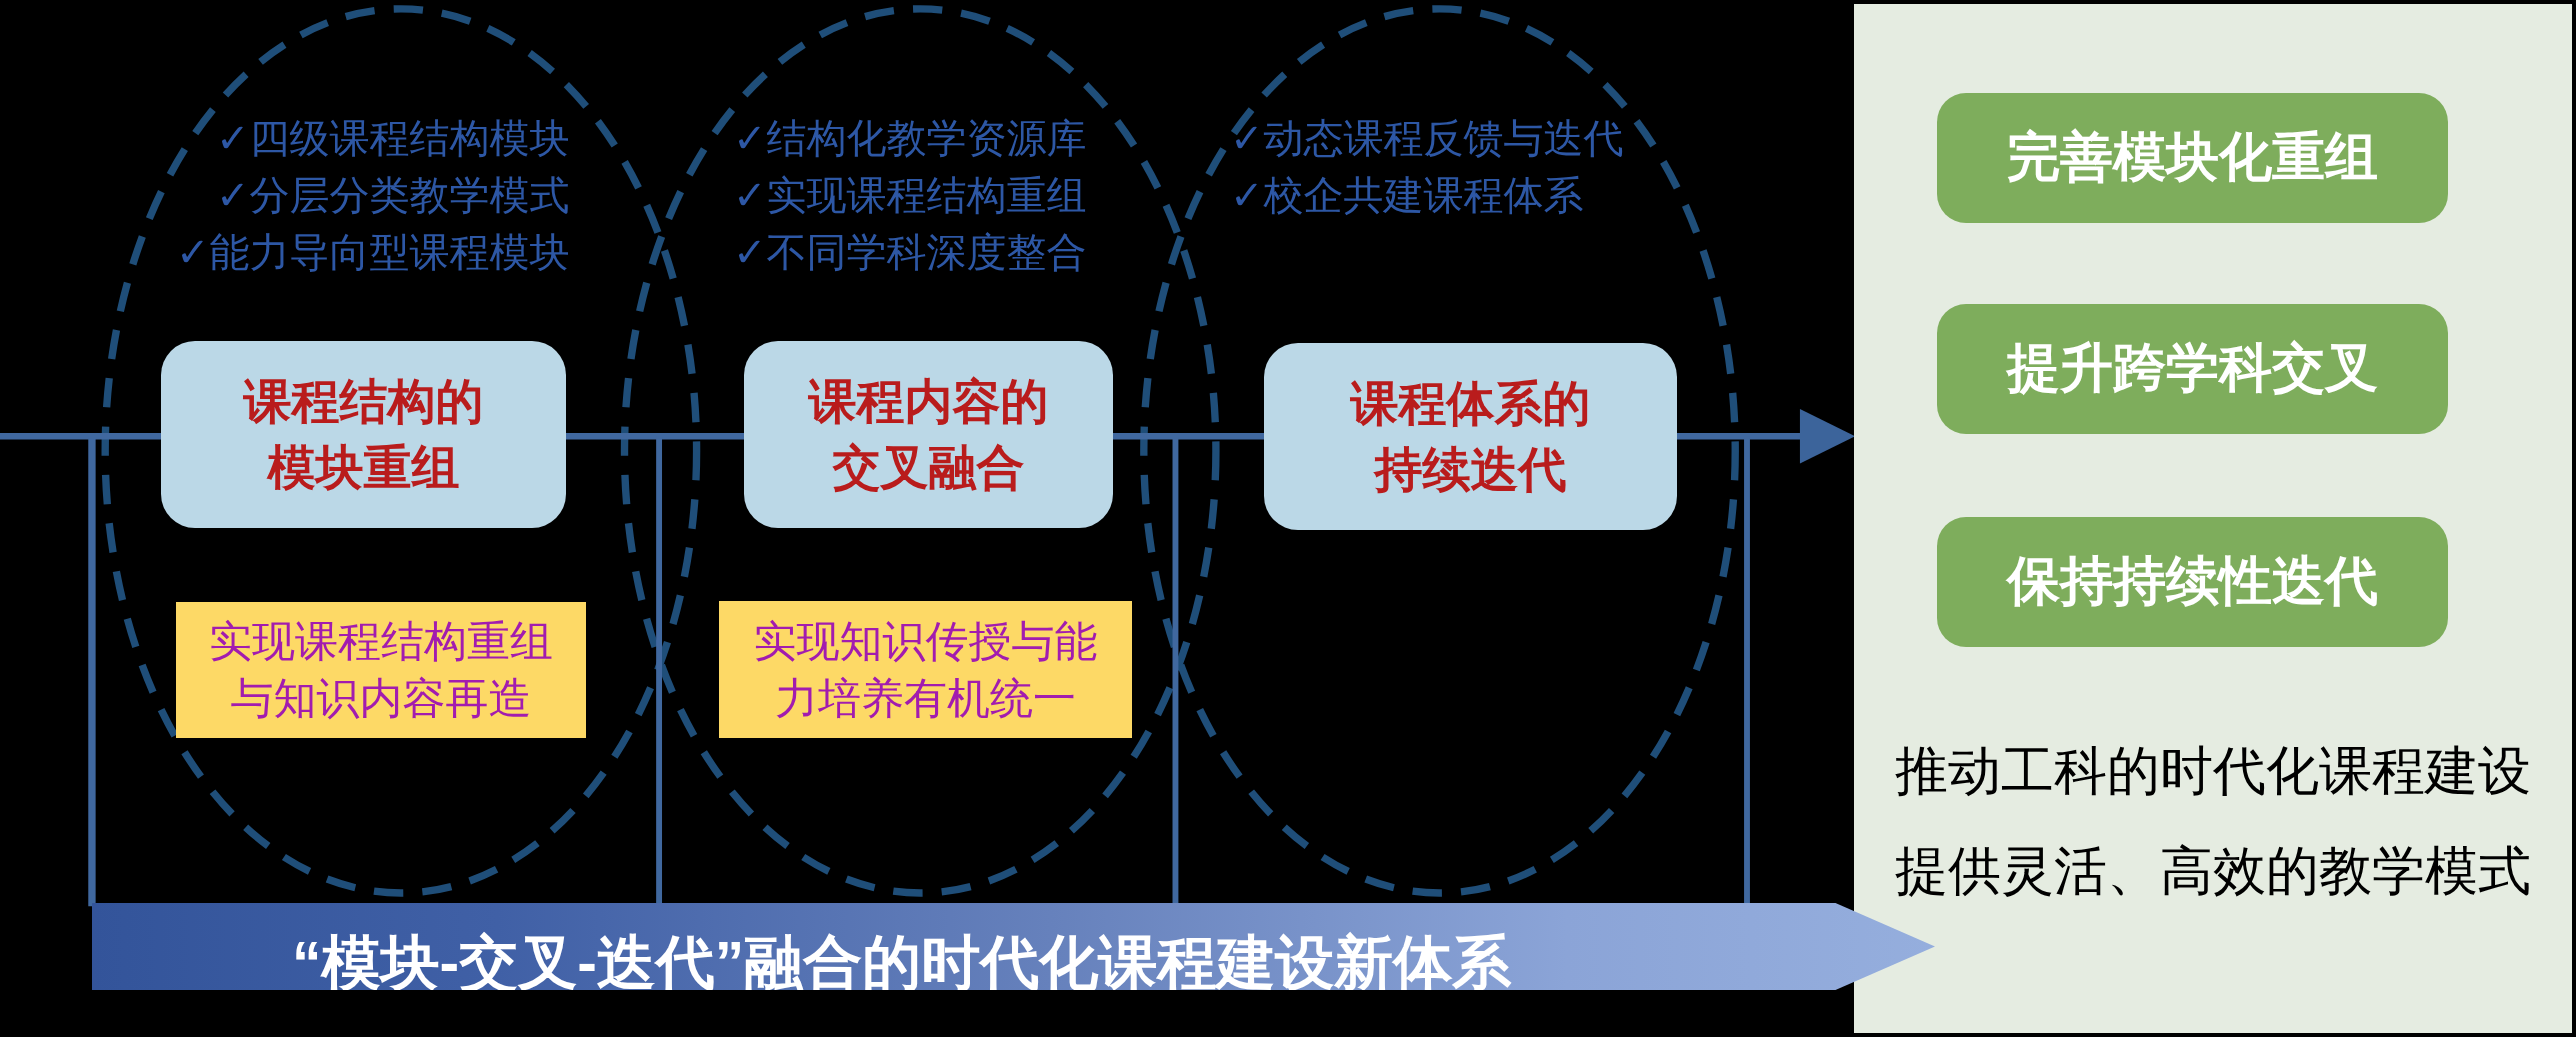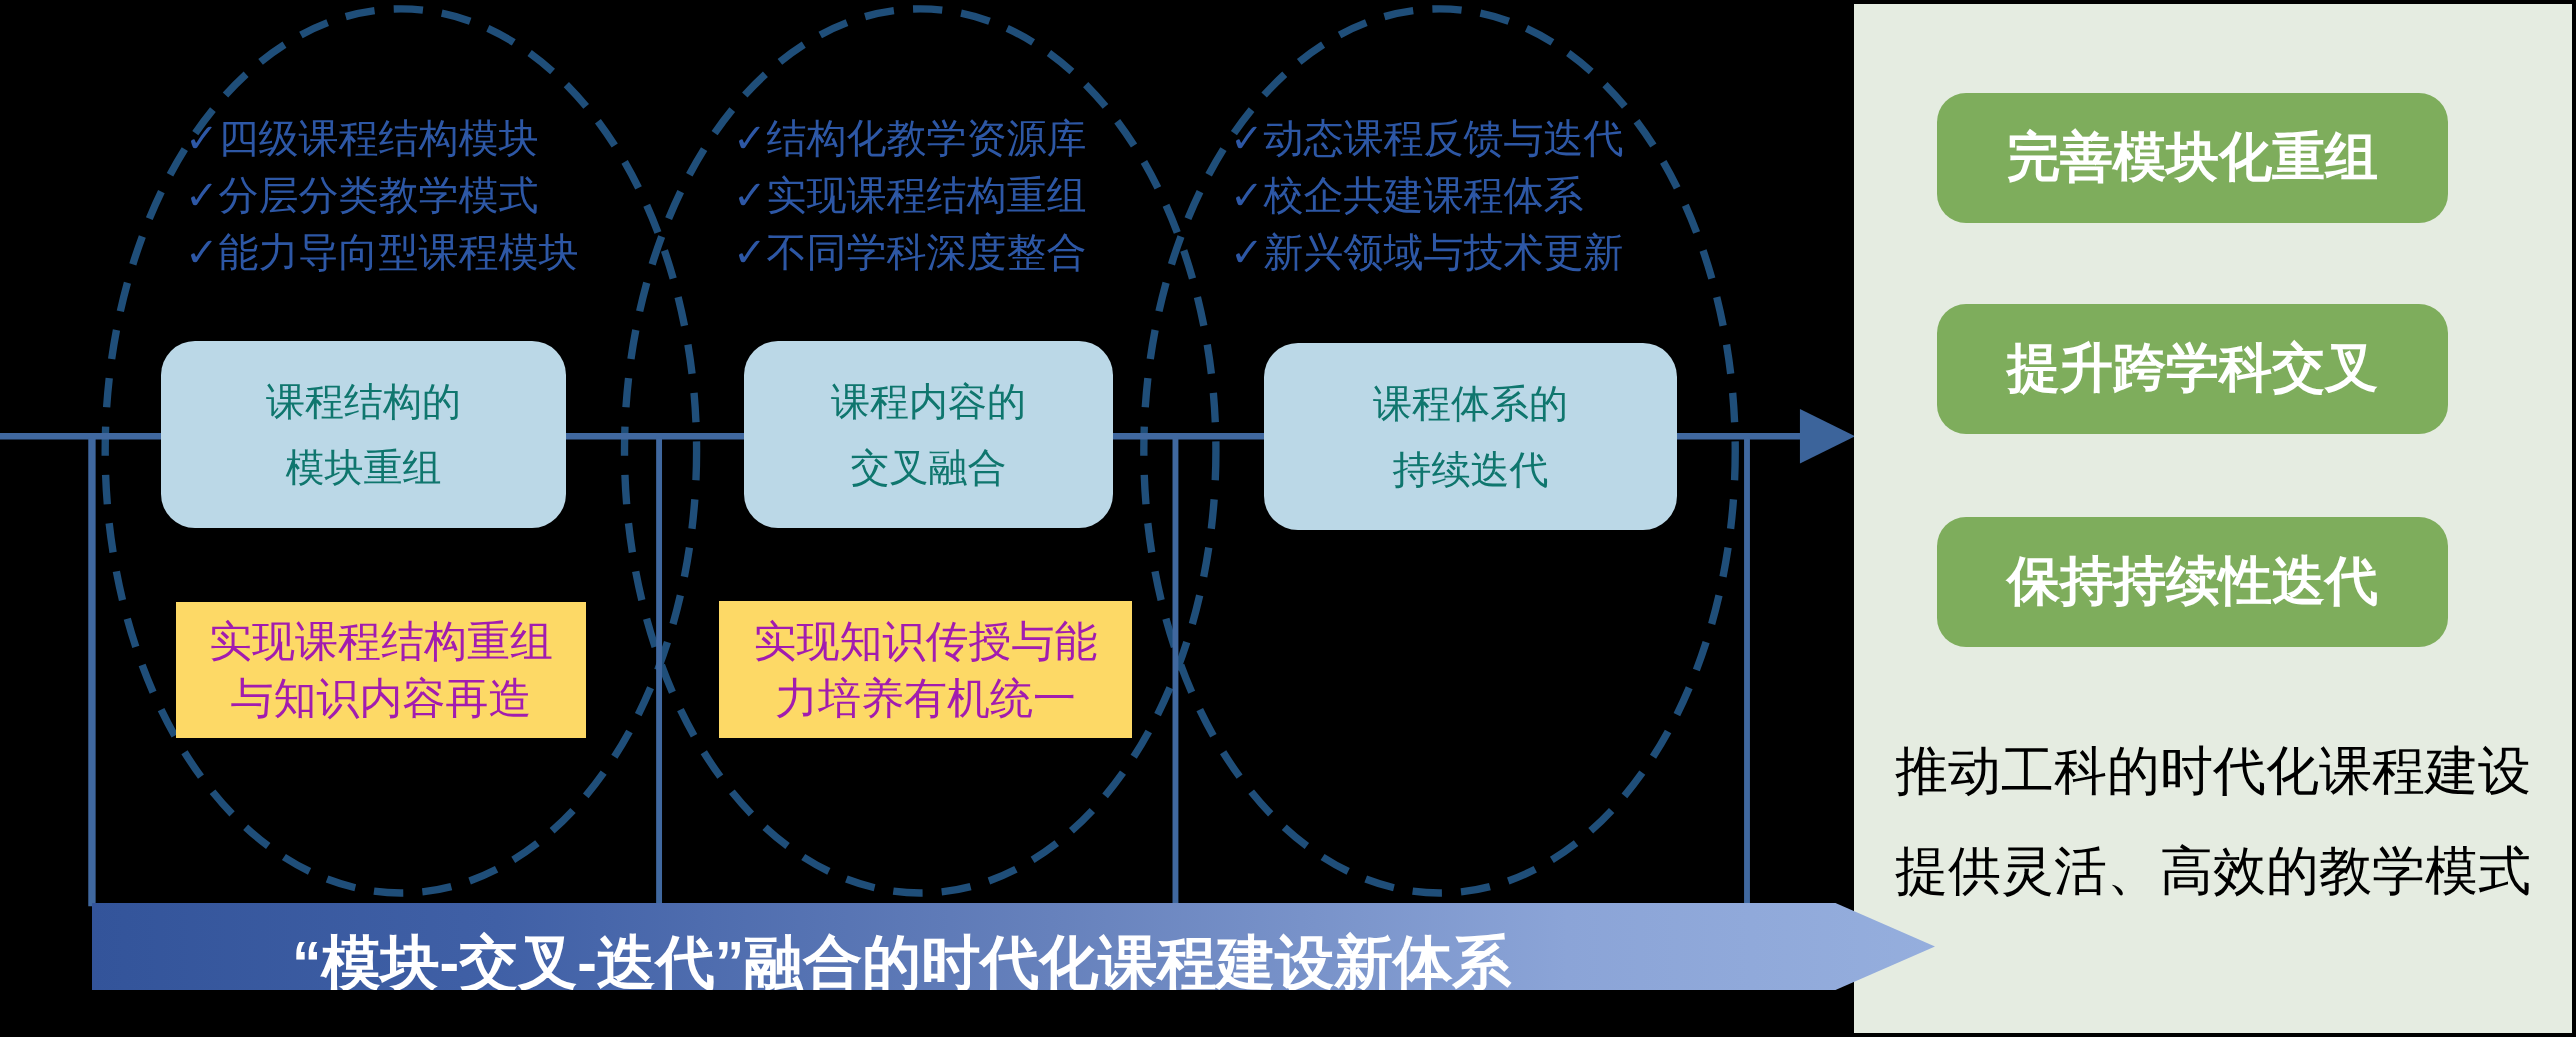--- a/index.html
+++ b/index.html
@@ -6,29 +6,29 @@
   .canvas{
     position:relative;width:2576px;height:1038px;background:#000;overflow:hidden;
     font-family:"Liberation Sans","DejaVu Sans",sans-serif;
   }
   .overlay{position:absolute;left:0;top:0;width:2576px;height:1038px;}
   
   .checklist{position:absolute;top:110px;display:flex;flex-direction:column;}
   .checklist span{
     color:#2d57a5;font-size:40px;font-weight:500;line-height:57px;white-space:nowrap;
   }
-  .cl-1{left:185px;}
+  .cl-1{left:176px;align-items:flex-end;}
   .cl-2{left:733px;}
   .cl-3{left:1230px;}
   
   .title-box{
     position:absolute;top:341px;height:187px;background:#bbd8e7;border-radius:34px;
     display:flex;flex-direction:column;align-items:center;justify-content:center;
   }
-  .title-box span{color:#0f766e;font-size:39px;font-weight:400;line-height:66px;white-space:nowrap;}
+  .title-box span{color:#b91c1c;font-size:48px;font-weight:700;line-height:66px;white-space:nowrap;}
   .tb-1{left:161px;width:405px;}
   .tb-2{left:744px;width:369px;}
   .tb-3{left:1264px;top:343px;width:413px;}
   
   .result-box{
     position:absolute;background:#fdd966;
     display:flex;flex-direction:column;align-items:center;justify-content:center;
   }
   .result-box span{color:#a21caf;font-size:43px;font-weight:500;line-height:57px;white-space:nowrap;}
   .rb-1{left:176px;top:602px;width:410px;height:136px;}
@@ -107,21 +107,20 @@
     <span>交叉融合</span>
   </div>
   <div class="result-box rb-2">
     <span>实现知识传授与能</span>
     <span>力培养有机统一</span>
   </div>
 
   <div class="checklist cl-3">
     <span>✓动态课程反馈与迭代</span>
     <span>✓校企共建课程体系</span>
-    <span>✓新兴领域与技术更新</span>
   </div>
   <div class="title-box tb-3">
     <span>课程体系的</span>
     <span>持续迭代</span>
   </div>
 
   <div class="outcome-box ob-1">
     <span>完善模块化重组</span>
   </div>
   <div class="outcome-box ob-2">

